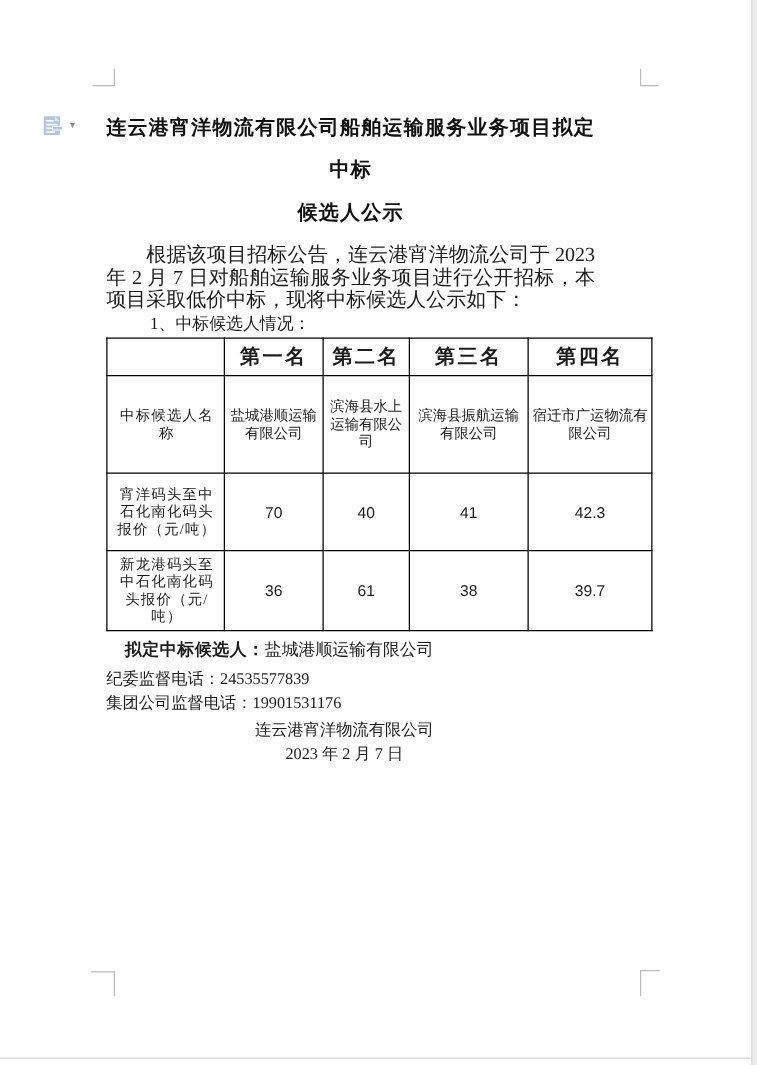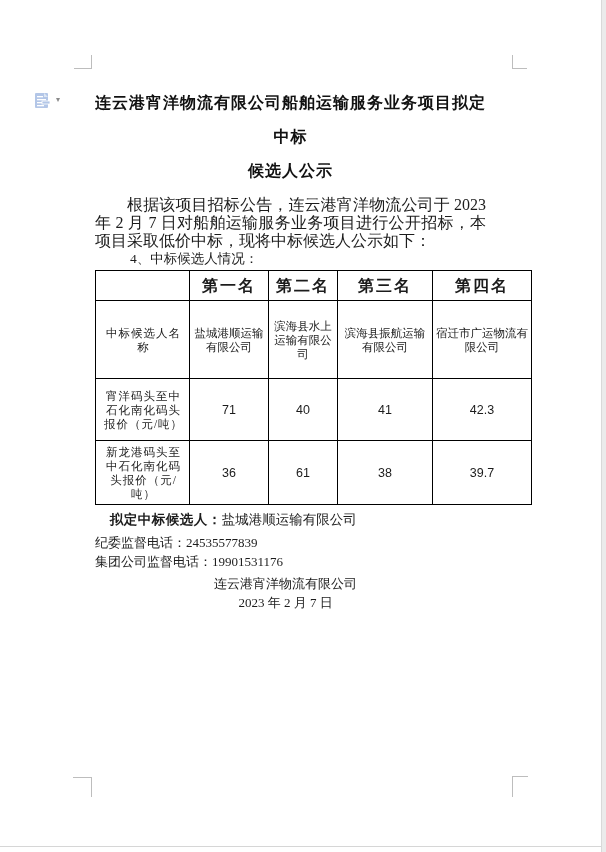--- a/index.html
+++ b/index.html
@@ -18,21 +18,21 @@
   .crop.tl{left:74px;top:55px;width:18px;height:14px;border-right:1px solid #bdbdbd;border-bottom:1px solid #bdbdbd;}
   .crop.tr{left:512px;top:55px;width:15px;height:14px;border-left:1px solid #bdbdbd;border-bottom:1px solid #bdbdbd;}
   .crop.bl{left:73px;top:777px;width:19px;height:20px;border-right:1px solid #bdbdbd;border-top:1px solid #bdbdbd;}
   .crop.br{left:512px;top:776px;width:16px;height:21px;border-left:1px solid #bdbdbd;border-top:1px solid #bdbdbd;}
 
   
   .paste-btn{position:absolute;left:34px;top:90px;width:38px;height:20px;display:flex;align-items:center;gap:5px;cursor:pointer;}
   .paste-btn .dd{font-family:"DejaVu Sans",sans-serif;font-size:8px;color:#8a8a8a;line-height:1;}
 
   
-  .content{position:absolute;left:95px;top:86px;width:391px;}
+  .content{position:absolute;left:85px;top:86px;width:391px;}
 
   .doc-title{margin:0;font-size:16px;font-weight:bold;text-align:center;line-height:34px;letter-spacing:1px;color:#111;}
   .doc-title .tline{display:block;}
 
   .para{margin:0;font-size:16px;line-height:18px;text-align:justify;color:#1c1c1c;}
   .p1{margin-top:8px;text-indent:2em;}
   .list-line{margin:0;font-size:13.5px;line-height:18px;padding-left:2.6em;}
 
   table.bids{border-collapse:collapse;margin-top:2px;width:436px;table-layout:fixed;font-size:11.5px;color:#1c1c1c;}
   table.bids td{border:1px solid #000;text-align:center;vertical-align:middle;padding:2px 3px;line-height:14px;box-sizing:border-box;word-break:break-all;}
@@ -76,21 +76,21 @@
   </div>
 
   <div class="content">
 
     <h1 class="doc-title">
       <span class="tline">连云港宵洋物流有限公司船舶运输服务业务项目拟定中标</span>
       <span class="tline">候选人公示</span>
     </h1>
 
     <p class="para p1">根据该项目招标公告，连云港宵洋物流公司于 2023 年 2 月 7 日对船舶运输服务业务项目进行公开招标，本项目采取低价中标，现将中标候选人公示如下：</p>
-    <p class="list-line">4、中标候选人情况：</p>
+    <p class="list-line">1、中标候选人情况：</p>
 
     <table class="bids">
       <colgroup>
         <col style="width:94px">
           <col style="width:79px">
           <col style="width:69px">
           <col style="width:95px">
           <col style="width:99px">
       </colgroup>
       <tbody>
@@ -103,21 +103,21 @@
         </tr>
         <tr class="r1">
           <td class="lbl">中标候选人名称</td>
           <td>盐城港顺运输有限公司</td>
           <td>滨海县水上运输有限公司</td>
           <td>滨海县振航运输有限公司</td>
           <td>宿迁市广运物流有限公司</td>
         </tr>
         <tr class="r2">
           <td class="lbl">宵洋码头至中石化南化码头报价（元/吨）</td>
-          <td class="num">71</td>
+          <td class="num">70</td>
           <td class="num">40</td>
           <td class="num">41</td>
           <td class="num">42.3</td>
         </tr>
         <tr class="r3">
           <td class="lbl">新龙港码头至中石化南化码头报价（元/吨）</td>
           <td class="num">36</td>
           <td class="num">61</td>
           <td class="num">38</td>
           <td class="num">39.7</td>

